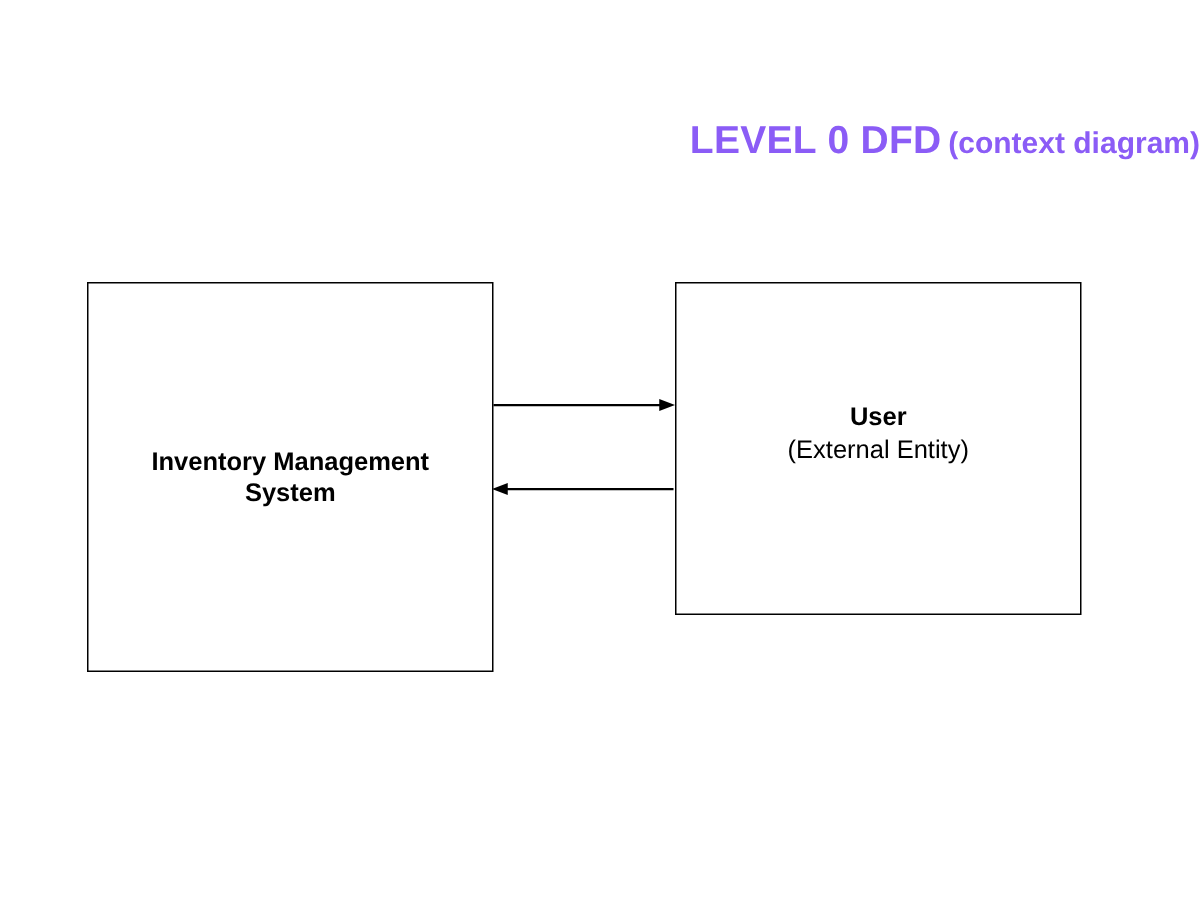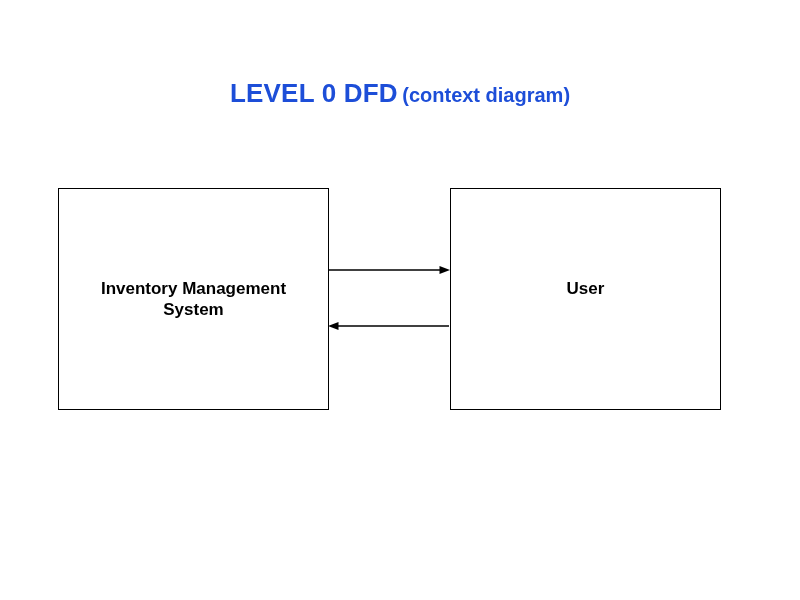--- a/index.html
+++ b/index.html
@@ -19,23 +19,23 @@
     position: absolute;
     left: 0; top: 0;
     width: 800px; height: 600px;
     background: #ffffff;
   }
   .diagram-title {
     position: absolute;
     top: 78px;
     left: 0;
     width: 800px;
-    text-align: center;
+    text-align: right;
     white-space: nowrap;
-    color: #1d4ed8;
+    color: #8b5cf6;
   }
   .title-main {
     font-size: 26px;
     font-weight: bold;
     letter-spacing: 0.2px;
   }
   .title-sub {
     font-size: 20px;
     font-weight: bold;
   }
@@ -48,21 +48,21 @@
     align-items: center;
     justify-content: center;
     text-align: center;
     font-size: 17px;
     line-height: 21.5px;
   }
   .process-box {
     left: 58px;
     top: 188px;
     width: 271px;
-    height: 222px;
+    height: 260px;
   }
   .entity-box {
     left: 450px;
     top: 188px;
     width: 271px;
     height: 222px;
   }
   .entity-box .box-inner {
     margin-top: -21px; 
   }
@@ -95,20 +95,21 @@
 
   <div class="node-box process-box">
     <div class="box-inner">
       <div class="box-name">Inventory Management System</div>
     </div>
   </div>
 
   <div class="node-box entity-box">
     <div class="box-inner">
       <div class="box-name">User</div>
+      <div class="box-line">(External Entity)</div>
     </div>
   </div>
 
   <svg class="arrows-layer" width="800" height="600" viewBox="0 0 800 600" xmlns="http://www.w3.org/2000/svg">
     <g>
       <line x1="329" y1="270" x2="441" y2="270" stroke="#000000" stroke-width="1.5"></line>
       <polygon points="450,270 439.5,266 439.5,274" fill="#000000"></polygon>
     </g>
     <g>
       <line x1="449" y1="326" x2="337" y2="326" stroke="#000000" stroke-width="1.5"></line>

